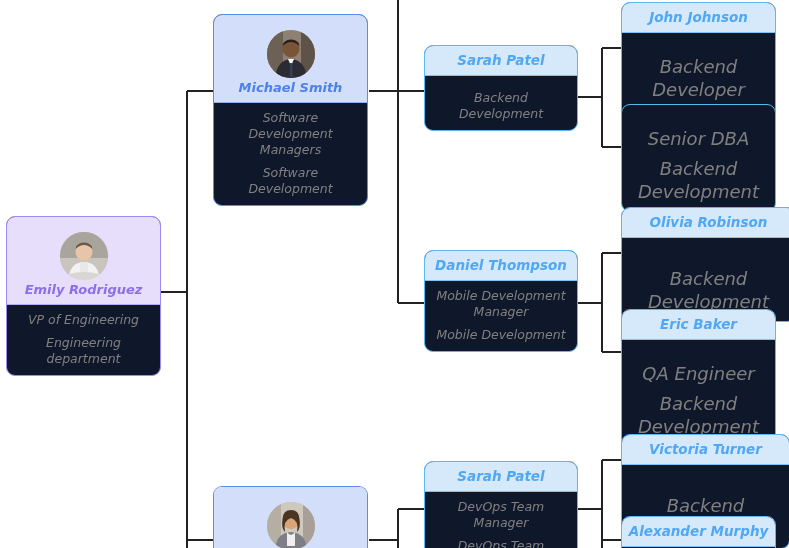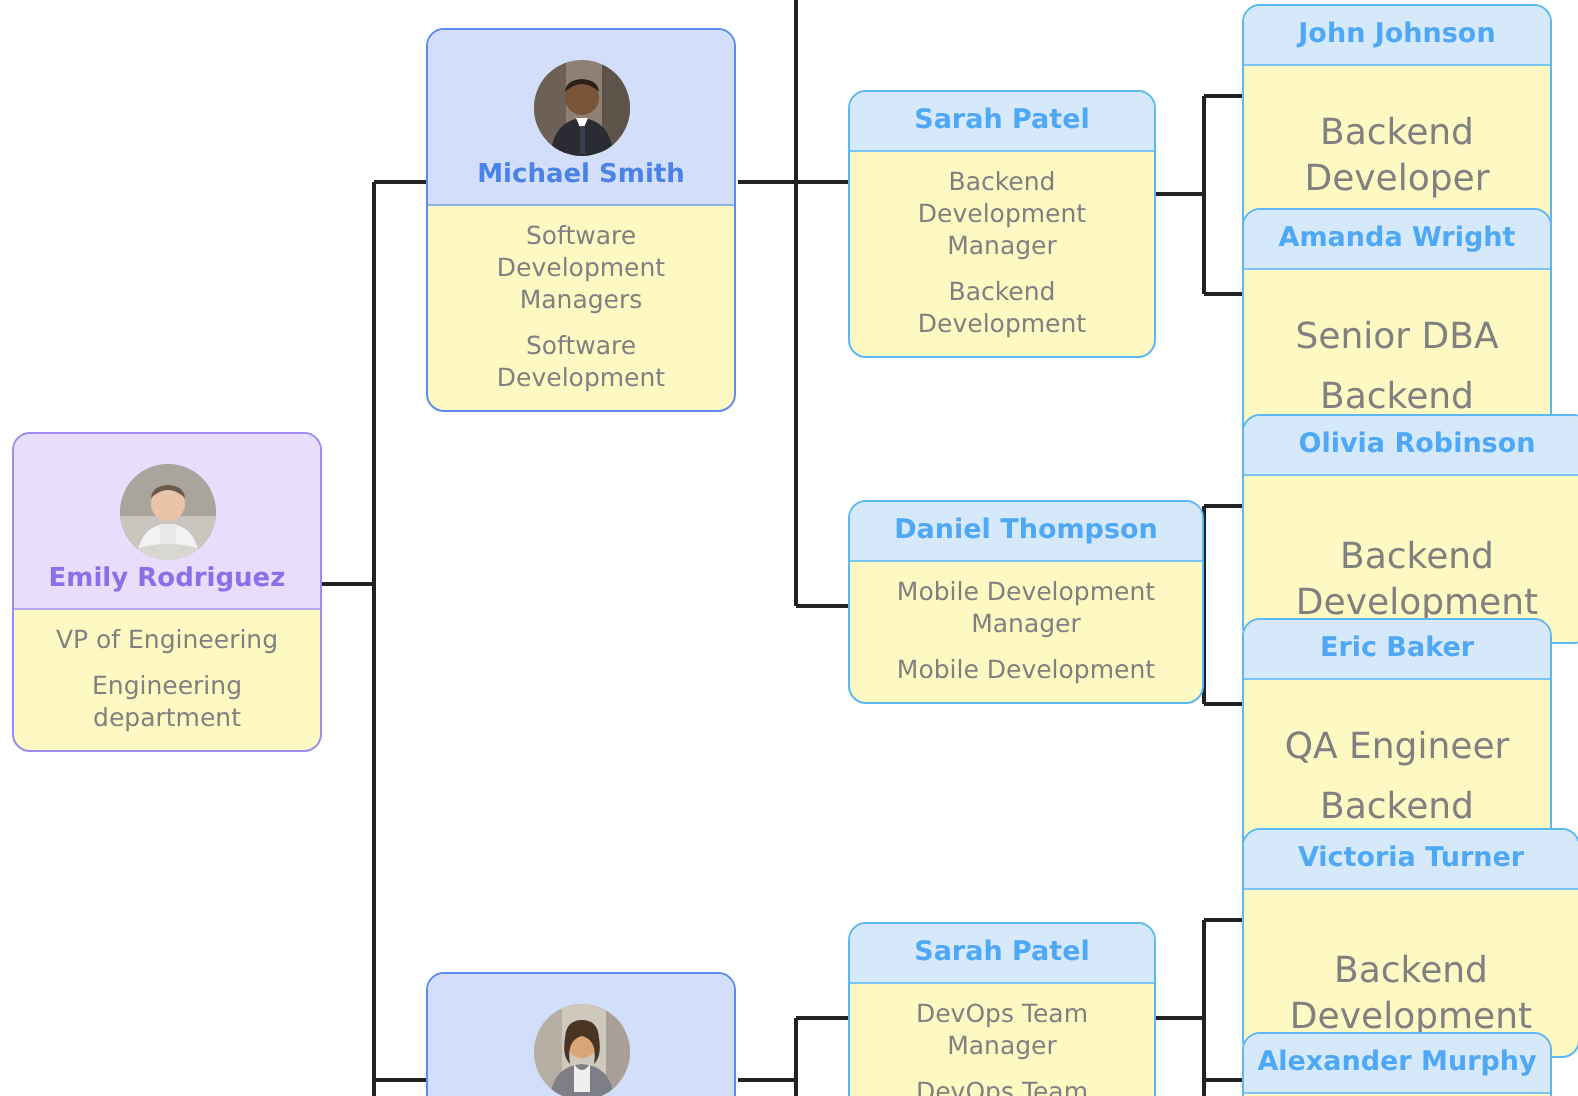--- a/index.html
+++ b/index.html
@@ -26,22 +26,23 @@
     left: 0;
     top: 0;
     width: 789px;
     height: 548px;
     pointer-events: none;
   }
   .node {
     position: absolute;
     box-sizing: border-box;
     border-radius: 9px;
-    background: #fef9c3;
+    background: #0f172a;
     overflow: hidden;
+    font-style: italic;
   }
   .node-header {
     box-sizing: border-box;
     width: 100%;
     text-align: center;
     font-weight: bold;
   }
   .node-body {
     box-sizing: border-box;
     width: 100%;
@@ -198,46 +199,42 @@
       <div class="node-title">Software Development Managers</div>
       <div class="node-dept">Software Development</div>
     </div>
   </div>
 
   <div class="node lead" style="left:424px; top:45px; width:154px;">
     <div class="node-header">
       <span>Sarah Patel</span>
     </div>
     <div class="node-body">
-      <div class="node-title">Backend Development Manager</div>
       <div class="node-dept">Backend Development</div>
     </div>
   </div>
 
   <div class="node leaf" style="left:621px; top:2px; width:155px;">
     <div class="node-header">
       <span>John Johnson</span>
     </div>
     <div class="node-body">
       <div class="node-title">Backend Developer</div>
       <div class="node-dept">Backend Development</div>
     </div>
   </div>
 
   <div class="node leaf" style="left:621px; top:104px; width:155px;">
-    <div class="node-header">
-      <span>Amanda Wright</span>
-    </div>
     <div class="node-body">
       <div class="node-title">Senior DBA</div>
       <div class="node-dept">Backend Development</div>
     </div>
   </div>
 
-  <div class="node lead" style="left:424px; top:250px; width:178px;">
+  <div class="node lead" style="left:424px; top:250px; width:154px;">
     <div class="node-header">
       <span>Daniel Thompson</span>
     </div>
     <div class="node-body">
       <div class="node-title">Mobile Development Manager</div>
       <div class="node-dept">Mobile Development</div>
     </div>
   </div>
 
   <div class="node leaf" style="left:621px; top:207px; width:175px;">
@@ -279,21 +276,21 @@
   <div class="node lead" style="left:424px; top:461px; width:154px;">
     <div class="node-header">
       <span>Sarah Patel</span>
     </div>
     <div class="node-body">
       <div class="node-title">DevOps Team Manager</div>
       <div class="node-dept">DevOps Team</div>
     </div>
   </div>
 
-  <div class="node leaf" style="left:621px; top:414px; width:169px;">
+  <div class="node leaf" style="left:621px; top:434px; width:169px;">
     <div class="node-header">
       <span>Victoria Turner</span>
     </div>
     <div class="node-body">
       <div class="node-dept">Backend Development</div>
     </div>
   </div>
 
   <div class="node leaf" style="left:621px; top:516px; width:155px;">
     <div class="node-header">

